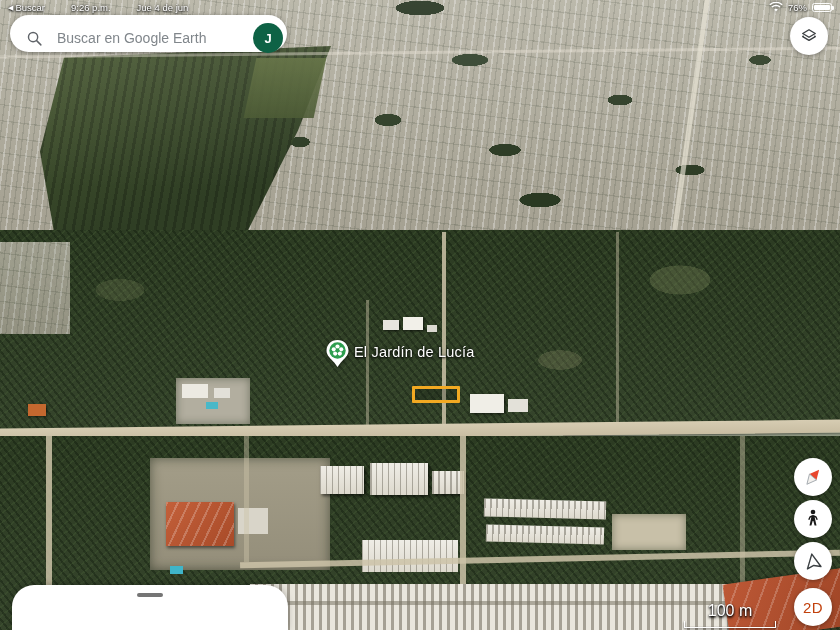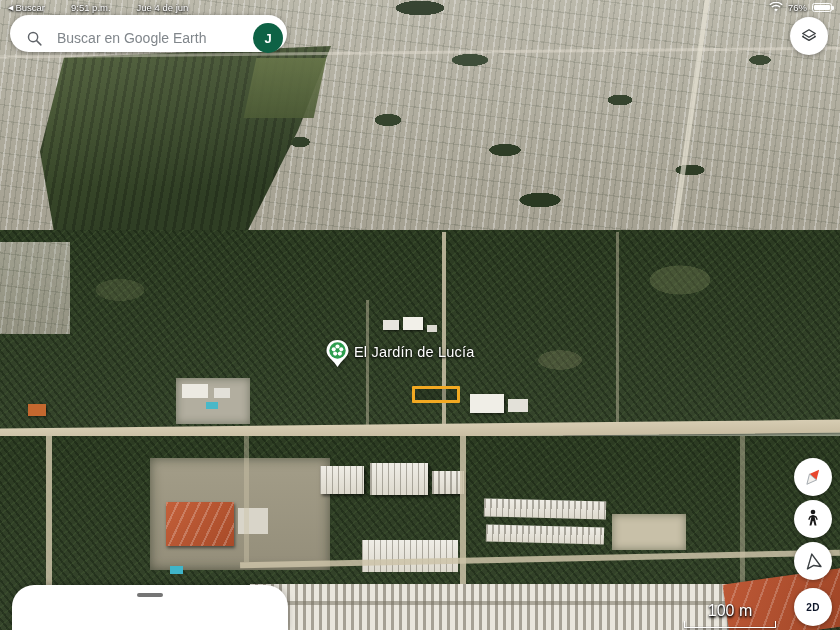--- a/index.html
+++ b/index.html
@@ -50,21 +50,21 @@
     background:#fff;border-radius:19px;display:flex;align-items:center;
     box-shadow:0 1px 5px rgba(0,0,0,.35);padding:9px 4px 0 16px;}
   .search-input{flex:1;border:none;outline:none;background:transparent;margin-left:12px;
     font-size:14px;color:#202124;font-family:"Liberation Sans",sans-serif;}
   .search-input::placeholder{color:#80868b;}
   .avatar{width:30px;height:30px;border-radius:50%;background:#0E6245;color:#fff;
     display:flex;align-items:center;justify-content:center;font-size:13px;font-weight:bold;}
 
   .round-btn{position:absolute;width:38px;height:38px;border-radius:50%;background:#fff;
     box-shadow:0 1px 4px rgba(0,0,0,.35);display:flex;align-items:center;justify-content:center;z-index:40;}
-  .btn-2d{font-size:10px;font-weight:bold;color:#0f172a;letter-spacing:.3px;}
+  .btn-2d{font-size:15px;font-weight:normal;color:#c2410c;letter-spacing:.3px;}
 
   .poi{position:absolute;left:325px;top:339px;z-index:30;display:flex;align-items:flex-start;}
   .poi-label{margin:5px 0 0 4px;color:#fff;font-size:14.5px;letter-spacing:.2px;
     text-shadow:0 1px 2px rgba(0,0,0,.95),0 0 3px rgba(0,0,0,.7);white-space:nowrap;}
   .highlight-rect{position:absolute;left:412px;top:386px;width:48px;height:17px;z-index:29;
     border:3.5px solid #F2A922;background:rgba(15,25,15,.25);border-radius:1px;}
 
   .scale{position:absolute;left:684px;top:602px;width:92px;z-index:30;
     display:flex;flex-direction:column;align-items:center;
     filter:drop-shadow(0 1px 1px rgba(0,0,0,.8));}
@@ -174,21 +174,21 @@
     <div class="abs" style="left:0;top:0;width:840px;height:630px;pointer-events:none;
       background:linear-gradient(180deg,rgba(255,255,255,.10),rgba(255,255,255,0) 30%);"></div>
   </div>
 
   <div class="status-bar">
     <div class="sb-left">
       <span class="back-chip">
         <span style="font-size:7px;">◀</span>
         <span>Buscar</span>
       </span>
-      <span>9:51 p.m.</span>
+      <span>9:26 p.m.</span>
       <span>Jue 4 de jun</span>
     </div>
     <div class="sb-right">
       <span style="display:inline-flex;filter:drop-shadow(0 0 2px rgba(0,0,0,.8));">
         <svg width="14" height="11" viewBox="0 0 14 11">
             <path d="M7 9.6 L8.8 7.4 A3 3 0 0 0 5.2 7.4 Z" fill="#fff"></path>
             <path d="M2.9 5.1 A6 6 0 0 1 11.1 5.1" fill="none" stroke="#fff" stroke-width="1.4"></path>
             <path d="M.8 2.8 A9 9 0 0 1 13.2 2.8" fill="none" stroke="#fff" stroke-width="1.4"></path>
           </svg>
       </span>

